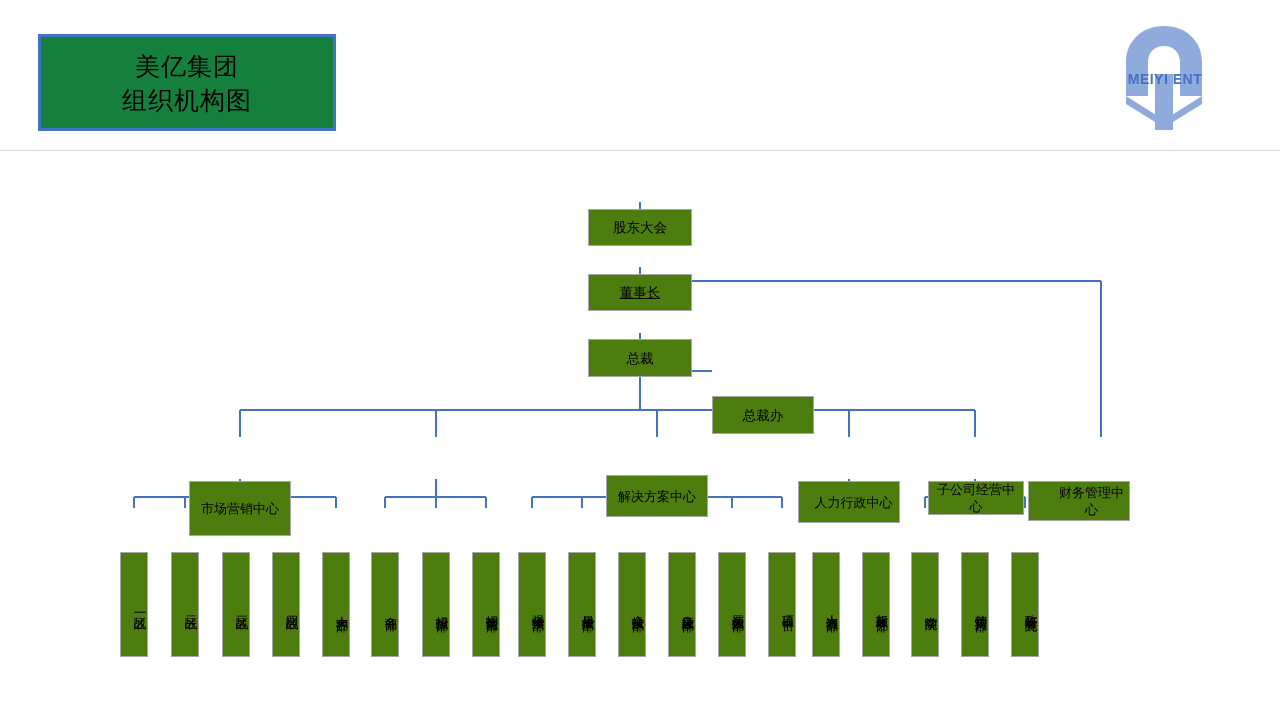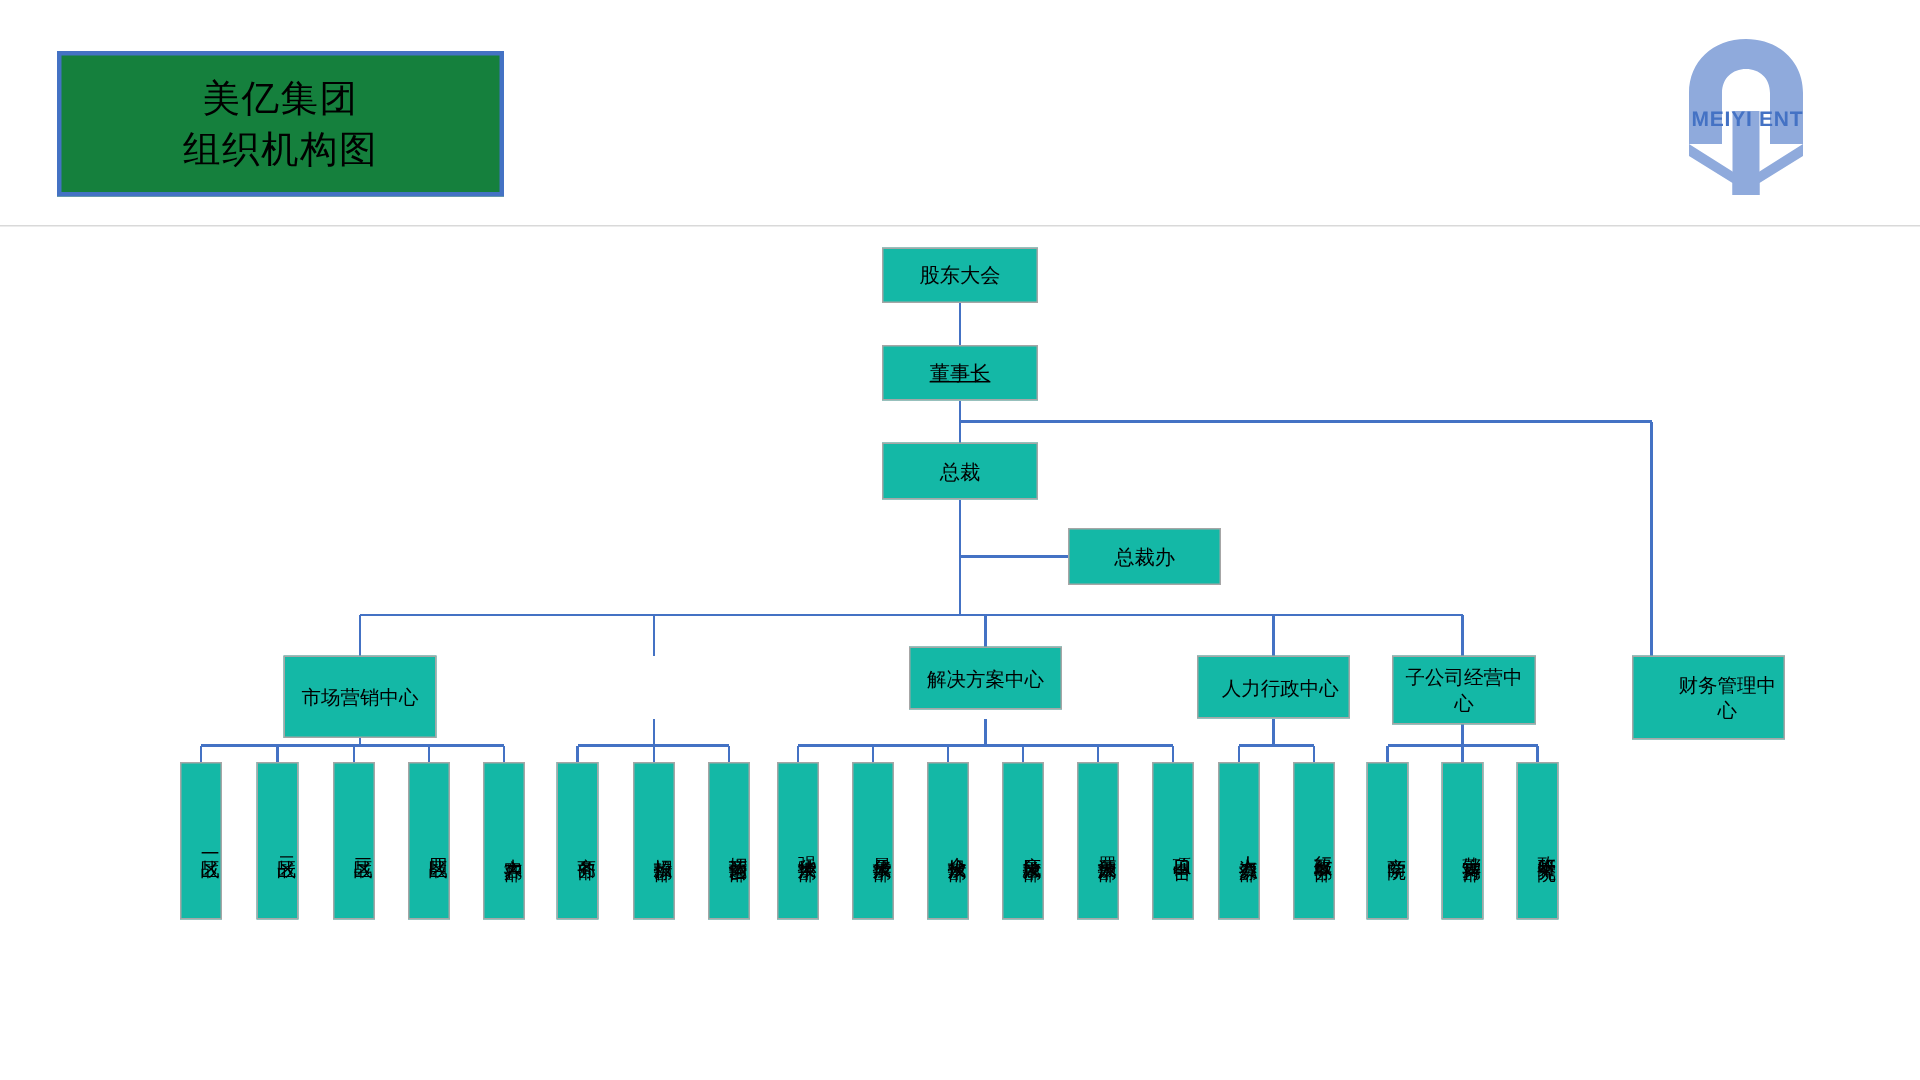--- a/index.html
+++ b/index.html
@@ -82,29 +82,30 @@
     position: absolute;
     left: 0;
     top: 0;
     width: 1280px;
     height: 720px;
   }
 
   .node {
     position: absolute;
     border: 1px solid #a6a6a6;
-    background: #14b8a6;
+    background: #4d7c0f;
     box-sizing: border-box;
     display: flex;
     align-items: center;
     justify-content: center;
     text-align: center;
     font-size: 13px;
     line-height: 17px;
     color: #000000;
+    margin-top: 44px;
   }
   .node.top {
     font-size: 13.5px;
   }
   .node.center {
     font-size: 13px;
     padding: 0 3px;
   }
   
   .node.leaf {
@@ -197,22 +198,22 @@
   </svg>
 
   <div class="node top" style="left:588px; top:165px; width:104px; height:37px;">股东大会</div>
   <div class="node top" style="left:588px; top:230px; width:104px; height:37px;text-decoration:underline;">董事长</div>
   <div class="node top" style="left:588px; top:295px; width:104px; height:38px;">总裁</div>
   <div class="node top" style="left:712px; top:352px; width:102px; height:38px;">总裁办</div>
 
   <div class="node center" style="left:189px; top:437px; width:102px; height:55px;">市场营销中心</div>
   <div class="node center" style="left:606px; top:431px; width:102px; height:42px;">解决方案中心</div>
   <div class="node center" style="left:798px; top:437px; width:102px; height:42px;padding-left:12px;">人力行政中心</div>
-  <div class="node center" style="left:928px; top:437px; width:96px; height:46px;">子公司经营中心</div>
-  <div class="node center" style="left:1088px; top:437px; width:102px; height:56px;padding-left:28px;">财务管理中心</div>
+  <div class="node center" style="left:928px; top:437px; width:96px; height:34px;">子公司经营中心</div>
+  <div class="node center" style="left:1028px; top:437px; width:102px; height:40px;padding-left:28px;">财务管理中心</div>
 
   <div class="node leaf" style="left:120px; top:508px; width:28px; height:105px;">一战区</div>
   <div class="node leaf" style="left:171px; top:508px; width:28px; height:105px;">二战区</div>
   <div class="node leaf" style="left:222px; top:508px; width:28px; height:105px;">三战区</div>
   <div class="node leaf" style="left:272px; top:508px; width:28px; height:105px;">四战区</div>
   <div class="node leaf" style="left:322px; top:508px; width:28px; height:105px;">大客户部</div>
 
   <div class="node leaf" style="left:371px; top:508px; width:28px; height:105px;">商务部</div>
   <div class="node leaf" style="left:422px; top:508px; width:28px; height:105px;">招投标部</div>
   <div class="node leaf" style="left:472px; top:508px; width:28px; height:105px;">招商运营部</div>

